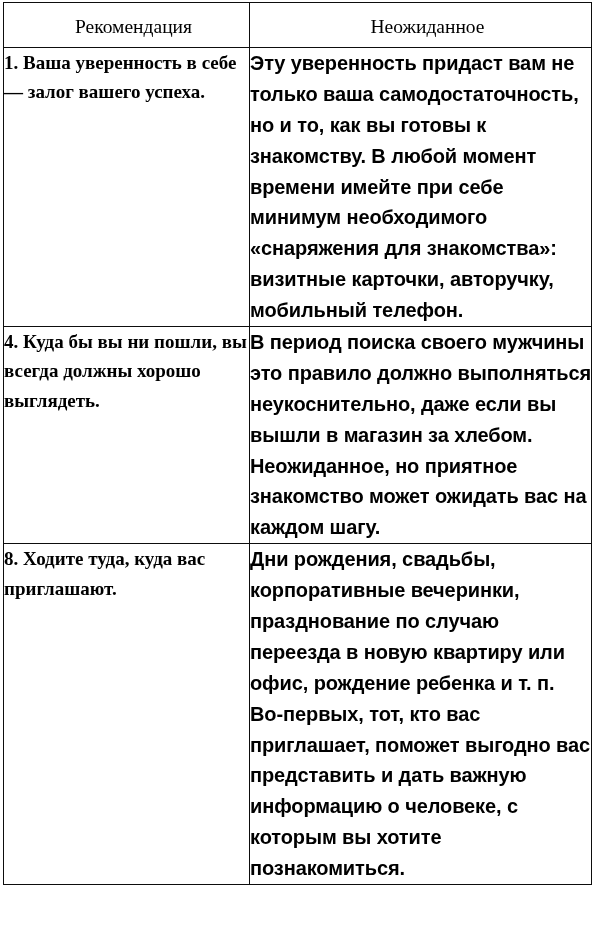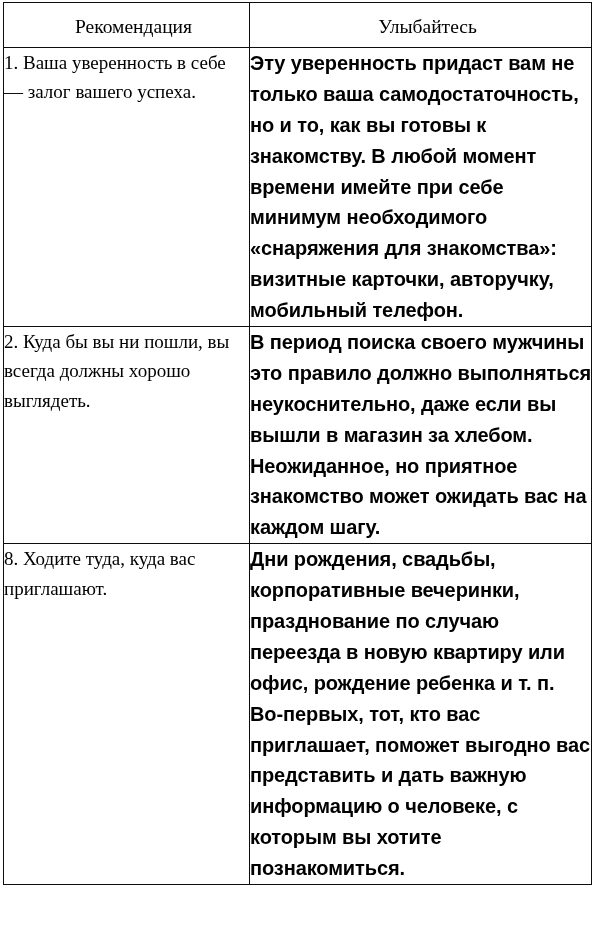--- a/index.html
+++ b/index.html
@@ -61,21 +61,21 @@
   }
 
   
   .rec-cell {
     padding: 14px 10px 16px 14px;
   }
   .rec-text {
     display: block;
     font-family: "Liberation Serif", "DejaVu Serif", serif;
     font-size: 19px;
-    font-weight: 400;
+    font-weight: 700;
     line-height: 1.54;
     text-align: left;
     hyphens: manual;
   }
 
   
   .com-cell {
     padding: 14px 13px 16px 14px;
   }
   .com-text {
@@ -105,39 +105,39 @@
       <col class="col-rec">
       <col class="col-com">
     </colgroup>
 
     <thead>
       <tr>
         <th class="head-cell">
           <span class="head-text">Рекомендация</span>
         </th>
         <th class="head-cell">
-          <span class="head-text">Улыбайтесь</span>
+          <span class="head-text">Неожиданное</span>
         </th>
       </tr>
     </thead>
 
     <tbody>
 
       <tr class="row-1">
         <td class="rec-cell">
           <span class="rec-text">1. Ваша уверенность в себе — залог вашего успеха.</span>
         </td>
         <td class="com-cell">
           <span class="com-text">Эту уверенность придаст вам не только ваша самодостаточность, но и то, как вы готовы к знакомству. В любой момент времени имейте при себе минимум необходимого «снаряжения для знакомства»: визитные карточки, авторучку, мобильный телефон.</span>
         </td>
       </tr>
 
       <tr class="row-2">
         <td class="rec-cell">
-          <span class="rec-text">2. Куда бы вы ни пошли, вы всегда должны хорошо выглядеть.</span>
+          <span class="rec-text">4. Куда бы вы ни пошли, вы всегда должны хорошо выглядеть.</span>
         </td>
         <td class="com-cell">
           <span class="com-text">В период поиска своего мужчины это правило должно выполняться неукоснительно, даже если вы вышли в магазин за хлебом. Неожиданное, но приятное знакомство может ожидать вас на каждом шагу.</span>
         </td>
       </tr>
 
 
       <tr class="row-4">
         <td class="rec-cell">
           <span class="rec-text">8. Ходите туда, куда вас приглашают.</span>

